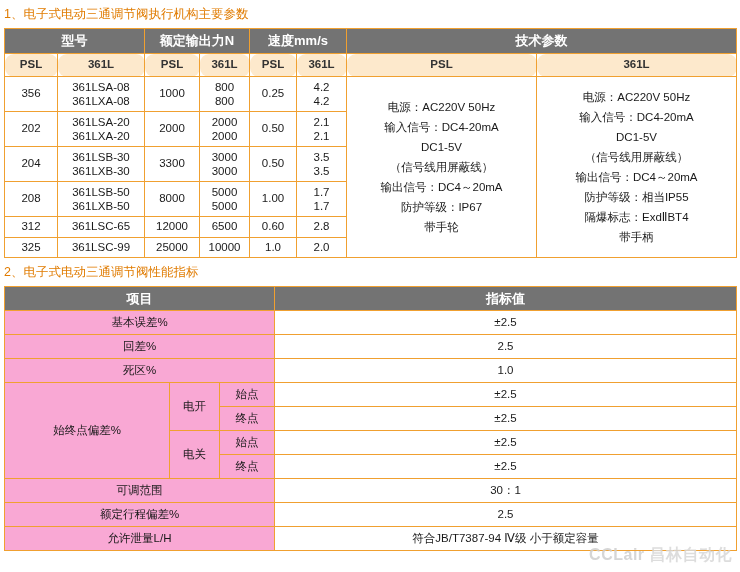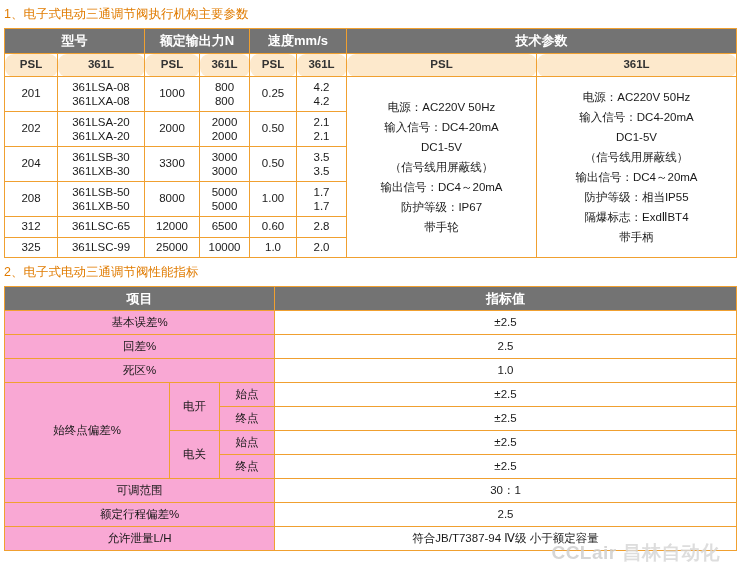--- a/index.html
+++ b/index.html
@@ -54,23 +54,23 @@
     text-align:center;
     padding:0 6px;
     line-height:1.75;
     font-size:11.5px;
   }
   .rowtall td{height:30px;}
   .t2 td{height:19px;}
   .t2 .lbl{background:#f9a8d4;}
   .watermark{
     position:absolute;
-    right:20px;
+    right:8px;
     bottom:6px;
-    font-size:19px;
+    font-size:16px;
     font-weight:bold;
     color:#cfcfcf;
     letter-spacing:0.5px;
     font-family:"Liberation Sans","DejaVu Sans",sans-serif;
     opacity:.85;
   }
   .watermark .cn{color:#d8d8d8;}
 </style>
 </head>
 <body>
@@ -100,21 +100,21 @@
     <td class="subhdr">361L</td>
     <td class="subhdr">PSL</td>
     <td class="subhdr">361L</td>
     <td class="subhdr">PSL</td>
     <td class="subhdr">361L</td>
     <td class="subhdr">PSL</td>
     <td class="subhdr">361L</td>
   </tr>
 
   <tr class="rowtall">
-    <td class="cell">201</td>
+    <td class="cell">356</td>
     <td class="cell lines">361LSA-08<br>361LXA-08</td>
     <td class="cell">1000</td>
     <td class="cell lines">800<br>800</td>
     <td class="cell">0.25</td>
     <td class="cell lines">4.2<br>4.2</td>
     <td class="cell spec" rowspan="6">电源：AC220V 50Hz<br>输入信号：DC4-20mA<br>DC1-5V<br>（信号线用屏蔽线）<br>输出信号：DC4～20mA<br>防护等级：IP67<br>带手轮</td>
     <td class="cell spec" rowspan="6">电源：AC220V 50Hz<br>输入信号：DC4-20mA<br>DC1-5V<br>（信号线用屏蔽线）<br>输出信号：DC4～20mA<br>防护等级：相当IP55<br>隔爆标志：ExdⅡBT4<br>带手柄</td>
   </tr>
   <tr class="rowtall">
     <td class="cell">202</td>

